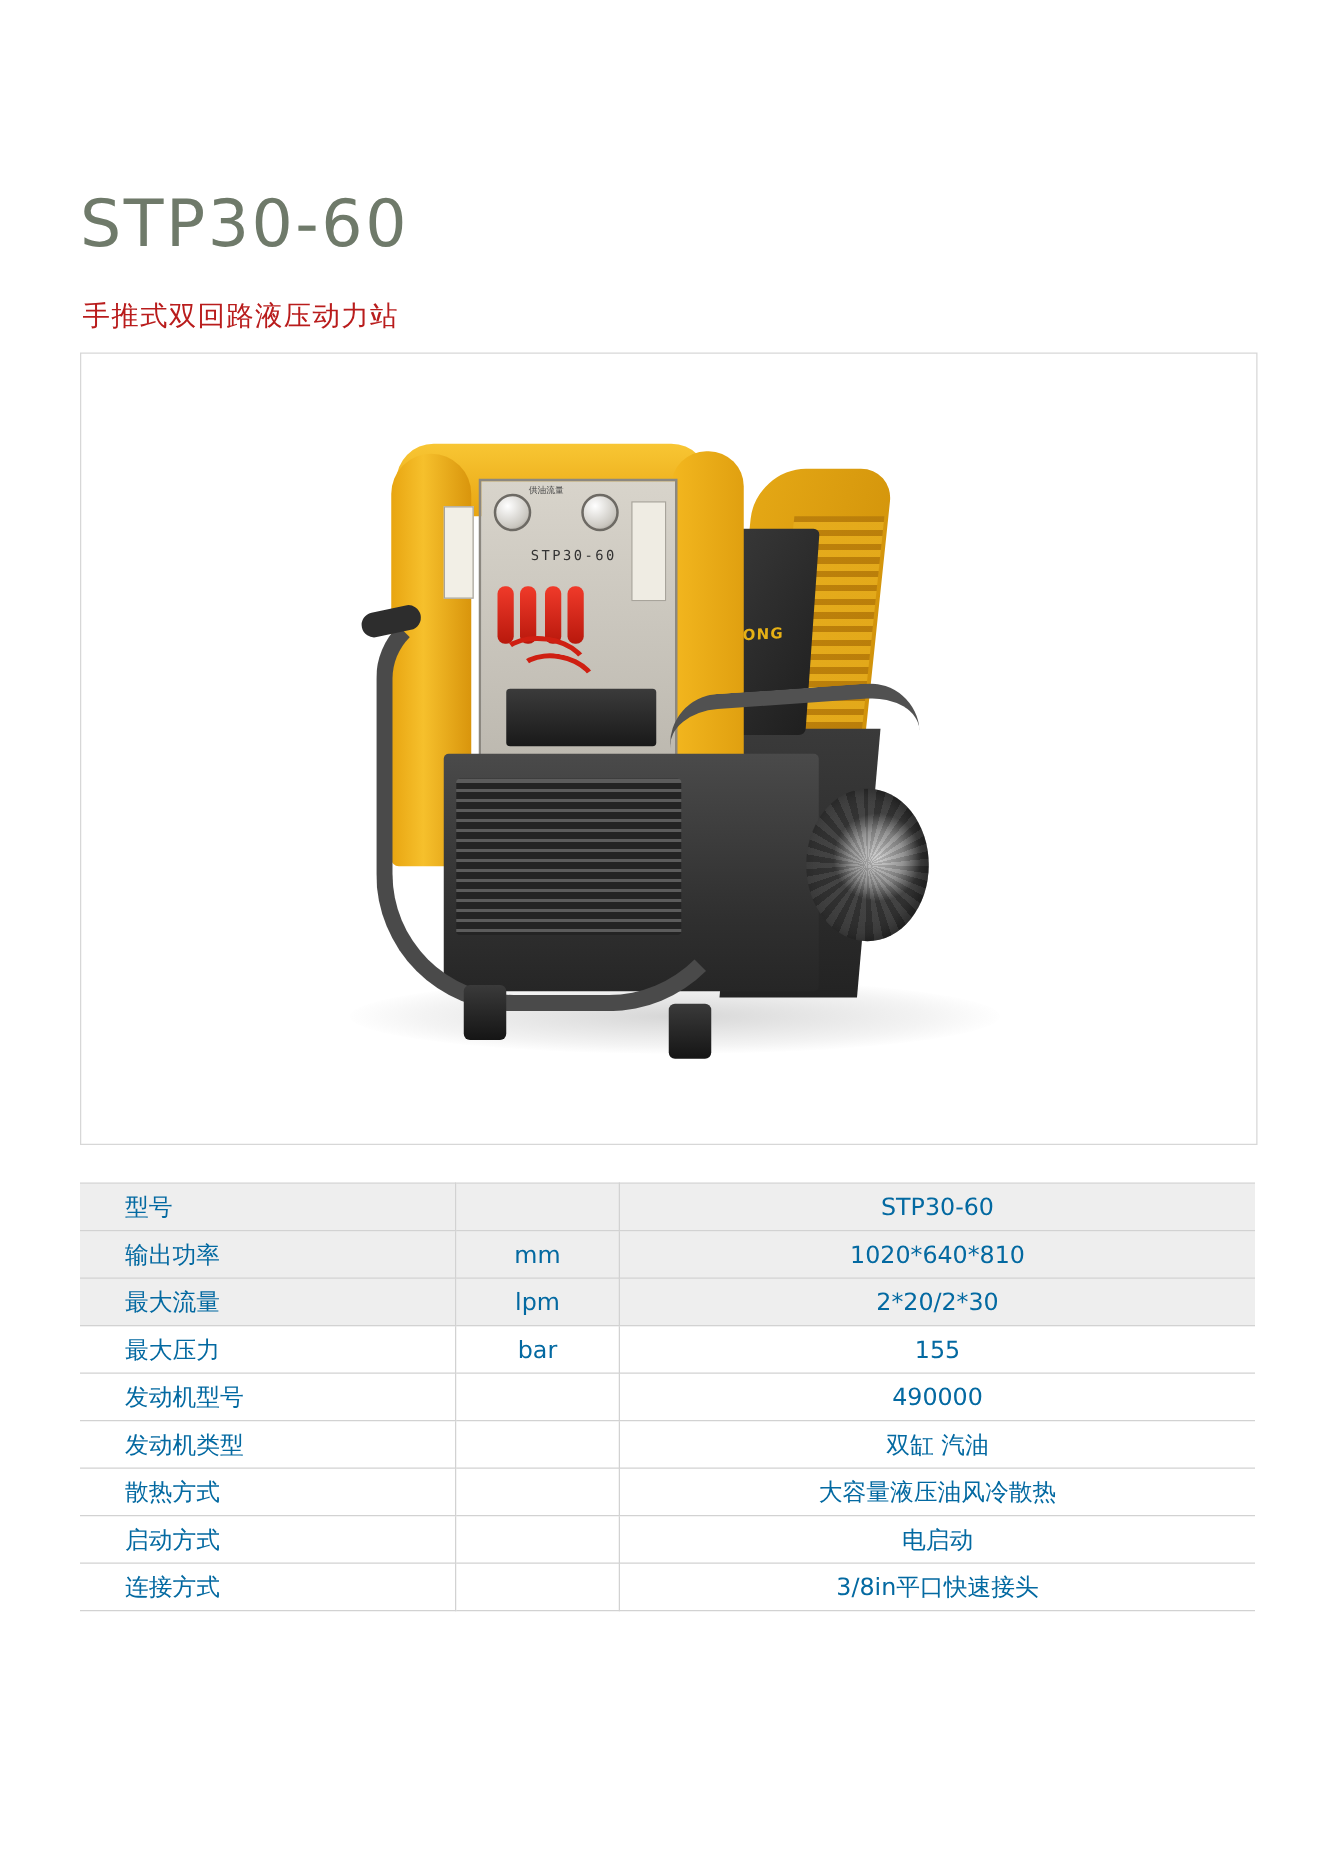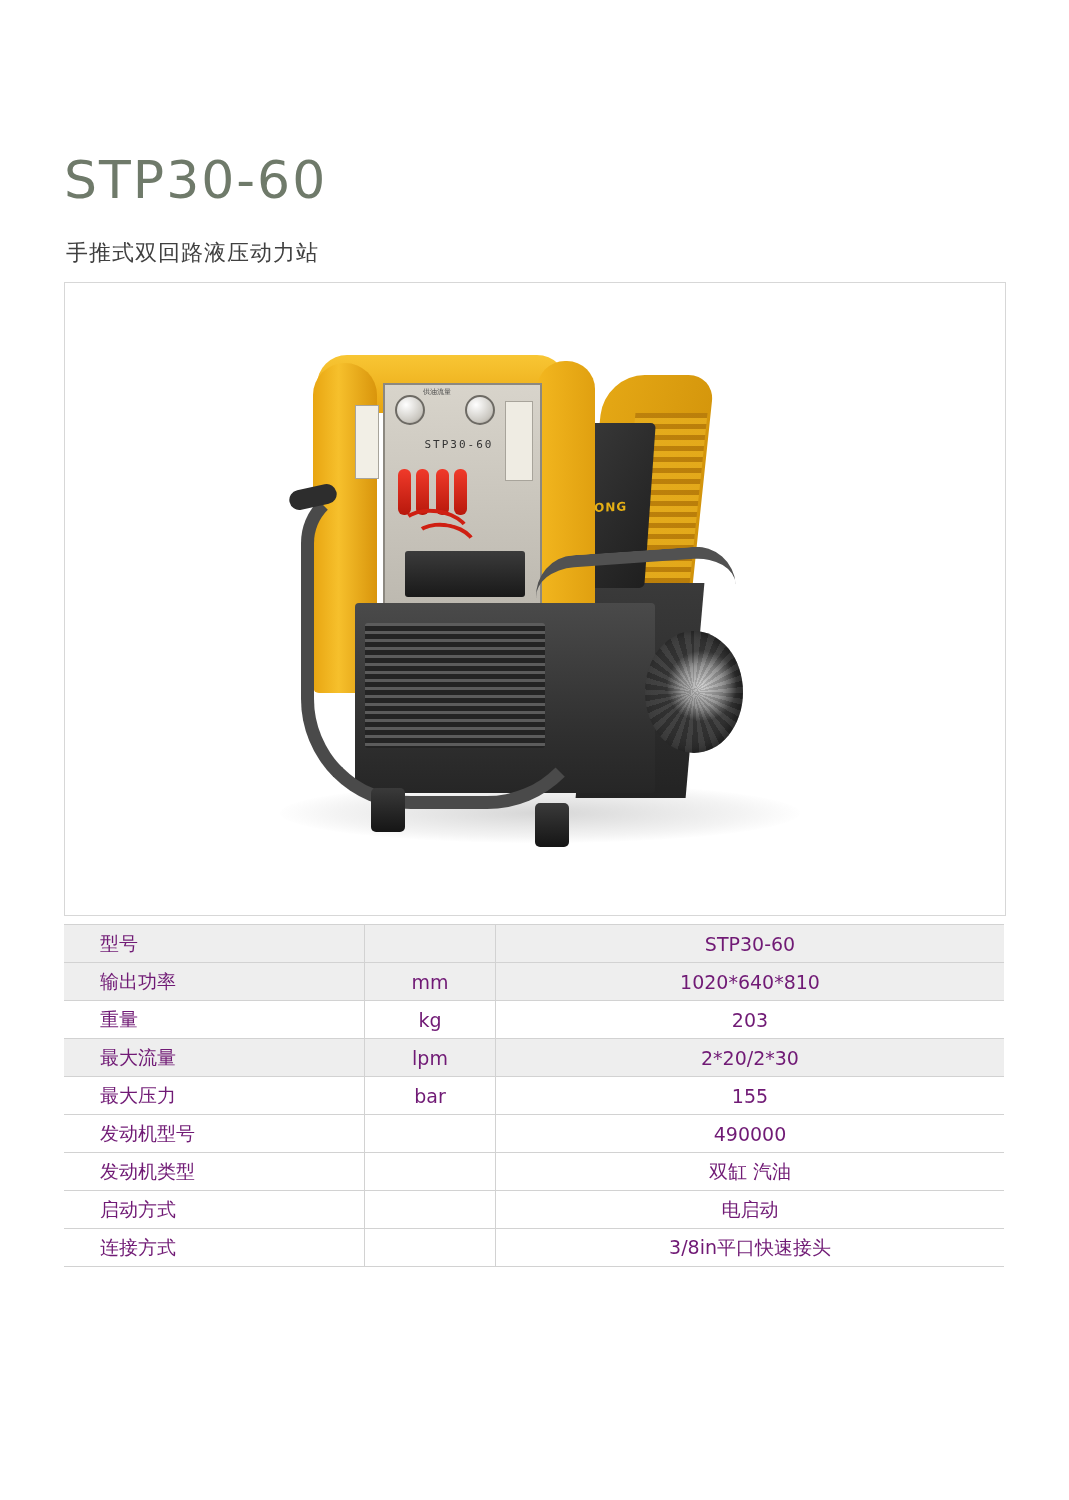--- a/index.html
+++ b/index.html
@@ -30,21 +30,21 @@
     letter-spacing: 2px;
     color: #6f7a6a;
     font-family: "DejaVu Sans", sans-serif;
     font-weight: 400;
   }
   .subtitle {
     position: absolute;
     left: 66px;
     top: 238px;
     font-size: 22px;
-    color: #404040;
+    color: #b91c1c;
     letter-spacing: 1px;
     font-family: Liberation Serif, serif;
   }
   .image-frame {
     position: absolute;
     left: 64px;
     top: 282px;
     width: 940px;
     height: 632px;
     border: 1px solid #d7d7d7;
@@ -264,26 +264,26 @@
     background: linear-gradient(180deg,#3a3a3a 0%,#151515 100%);
     border-radius: 5px;
   }
   .foot.f1 { left: 306px; top: 505px; }
   .foot.f2 { left: 470px; top: 520px; }
 
   
   .spec-table {
     position: absolute;
     left: 64px;
-    top: 924px;
+    top: 946px;
     width: 940px;
     border-collapse: collapse;
     font-family: "DejaVu Sans", sans-serif;
     font-size: 19px;
-    color: #701a75;
+    color: #0369a1;
   }
   .spec-table tr { height: 38px; }
   .spec-table td {
     border-bottom: 1px solid #d2d2d2;
     padding: 0;
   }
   .spec-table tr.shaded td { background: #eeeeee; }
   .spec-table tr:first-child td { border-top: 1px solid #d2d2d2; }
   td.c-name {
     width: 264px;
@@ -358,25 +358,20 @@
         <tr class="shaded">
           <td class="c-name">型号</td>
           <td class="c-unit"></td>
           <td class="c-val">STP30-60</td>
         </tr>
         <tr class="shaded">
           <td class="c-name">输出功率</td>
           <td class="c-unit">mm</td>
           <td class="c-val">1020*640*810</td>
         </tr>
-        <tr>
-          <td class="c-name">重量</td>
-          <td class="c-unit">kg</td>
-          <td class="c-val">203</td>
-        </tr>
         <tr class="shaded">
           <td class="c-name">最大流量</td>
           <td class="c-unit">lpm</td>
           <td class="c-val">2*20/2*30</td>
         </tr>
         <tr>
           <td class="c-name">最大压力</td>
           <td class="c-unit">bar</td>
           <td class="c-val">155</td>
         </tr>
@@ -384,20 +379,25 @@
           <td class="c-name">发动机型号</td>
           <td class="c-unit"></td>
           <td class="c-val">490000</td>
         </tr>
         <tr>
           <td class="c-name">发动机类型</td>
           <td class="c-unit"></td>
           <td class="c-val">双缸 汽油</td>
         </tr>
         <tr>
+          <td class="c-name">散热方式</td>
+          <td class="c-unit"></td>
+          <td class="c-val">大容量液压油风冷散热</td>
+        </tr>
+        <tr>
           <td class="c-name">启动方式</td>
           <td class="c-unit"></td>
           <td class="c-val">电启动</td>
         </tr>
         <tr>
           <td class="c-name">连接方式</td>
           <td class="c-unit"></td>
           <td class="c-val">3/8in平口快速接头</td>
         </tr>
       </tbody>

